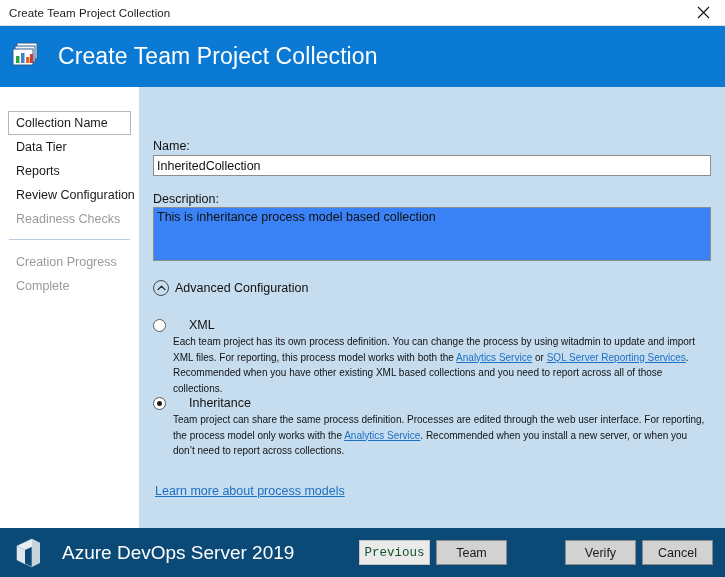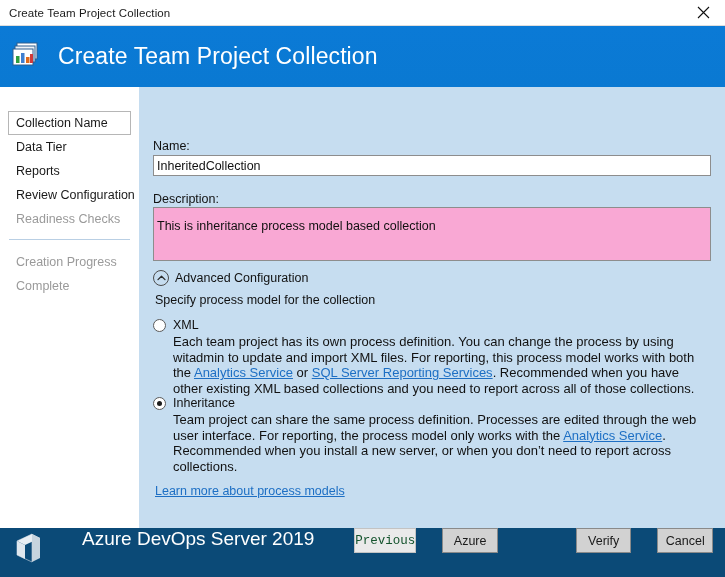--- a/index.html
+++ b/index.html
@@ -158,38 +158,38 @@
     outline: none;
     border-radius: 0;
   }
   .input-name { top: 68px; }
 
   .text-area {
     position: absolute;
     left: 14px; top: 120px;
     width: 558px;
     height: 54px;
-    background: #f9a8d4;
+    background: #3b82f6;
     border: 1px solid #8d8d8d;
     box-sizing: border-box;
     font-family: "Liberation Sans", sans-serif;
     font-size: 12.5px;
     color: #111111;
-    padding: 11px 3px;
+    padding: 2px 3px;
     resize: none;
     outline: none;
     overflow: hidden;
     line-height: 15px;
     border-radius: 0;
   }
 
   
   .adv-header {
     position: absolute;
-    left: 14px; top: 183px;
+    left: 14px; top: 193px;
     display: flex;
     align-items: center;
     cursor: pointer;
     text-align: right;
   }
   .adv-chevron {
     width: 16px; height: 16px;
     border: 1px solid #4b4b4b;
     border-radius: 50%;
     box-sizing: border-box;
@@ -219,20 +219,21 @@
     left: 14px;
     width: 560px;
   }
   .option-xml { top: 230px; }
   .option-inh { top: 308px; }
 
   .option-head {
     display: flex;
     align-items: flex-start;
     cursor: pointer;
+    gap: 16px;
   }
   .radio {
     width: 13px; height: 13px;
     border: 1px solid #5a5a5a;
     border-radius: 50%;
     background: #ffffff;
     box-sizing: border-box;
     margin-top: 2px;
     flex: 0 0 auto;
     position: relative;
@@ -248,21 +249,21 @@
   .option-title {
     margin-left: 7px;
     font-size: 12.5px;
     color: #111111;
     line-height: 16px;
     white-space: nowrap;
   }
   .option-desc {
     margin-left: 20px;
     margin-top: 1px;
-    font-size: 13px;
+    font-size: 10px;
     color: #111111;
     line-height: 15.5px;
     width: 538px;
     text-align: left;
   }
   a.link {
     color: #1d6fc4;
     text-decoration: underline;
     cursor: pointer;
   }
@@ -273,23 +274,22 @@
   }
 
   
   .footer {
     position: absolute;
     left: 0; top: 528px;
     width: 725px;
     height: 49px;
     background: #0b4a77;
     display: flex;
-    align-items: flex-start;
-    box-sizing: border-box;
-    gap: 20px;
+    align-items: center;
+    box-sizing: border-box;
   }
   .footer-logo {
     margin-left: 10px;
     width: 40px; height: 40px;
     flex: 0 0 auto;
   }
   .footer-title {
     margin-left: 12px;
     font-size: 19px;
     color: #ffffff;
@@ -391,21 +391,20 @@
 
       <div class="adv-header">
         <span class="adv-chevron">
           <svg width="9" height="6" viewBox="0 0 9 6">
             <path d="M1 4.6 L4.5 1.2 L8 4.6" stroke="#2a2a2a" stroke-width="1.3" fill="none" stroke-linecap="round" stroke-linejoin="round"></path>
           </svg>
         </span>
         <span class="adv-label">Advanced Configuration</span>
       </div>
 
-      <div class="specify-text">Specify process model for the collection</div>
 
       <div class="option option-xml">
         <div class="option-head">
           <span class="radio"></span>
           <span class="option-title">XML</span>
         </div>
         <div class="option-desc"><span>Each team project has its own process definition. You can change the process by using witadmin to update and import XML files. For reporting, this process model works with both the </span><a class="link">Analytics Service</a><span> or </span><a class="link">SQL Server Reporting Services</a><span>. Recommended when you have other existing XML based collections and you need to report across all of those collections.</span></div>
       </div>
 
       <div class="option option-inh">
@@ -425,18 +424,18 @@
       <svg width="40" height="40" viewBox="0 0 40 40">
         <path d="M7 13 L22 6 L22 34 L7 27 Z" fill="#0b4a77" stroke="#9fb6c9" stroke-width="0.8"></path>
         <path d="M7 13 L22 6 L30 10 L15 17 Z" fill="#e8eef3"></path>
         <path d="M22 34 L30 30 L30 10 L22 6 Z" fill="#c7d4de"></path>
         <path d="M7 27 L15 31 L15 17 L7 13 Z" fill="#dfe7ee"></path>
       </svg>
     </div>
     <div class="footer-title">Azure DevOps Server 2019</div>
     <div class="footer-spacer"></div>
     <button class="btn disabled btn-previous">Previous</button>
-    <button class="btn btn-next">Azure</button>
+    <button class="btn btn-next">Team</button>
     <button class="btn btn-verify">Verify</button>
     <button class="btn btn-cancel">Cancel</button>
   </div>
 
 </div>
 
 </body></html>

